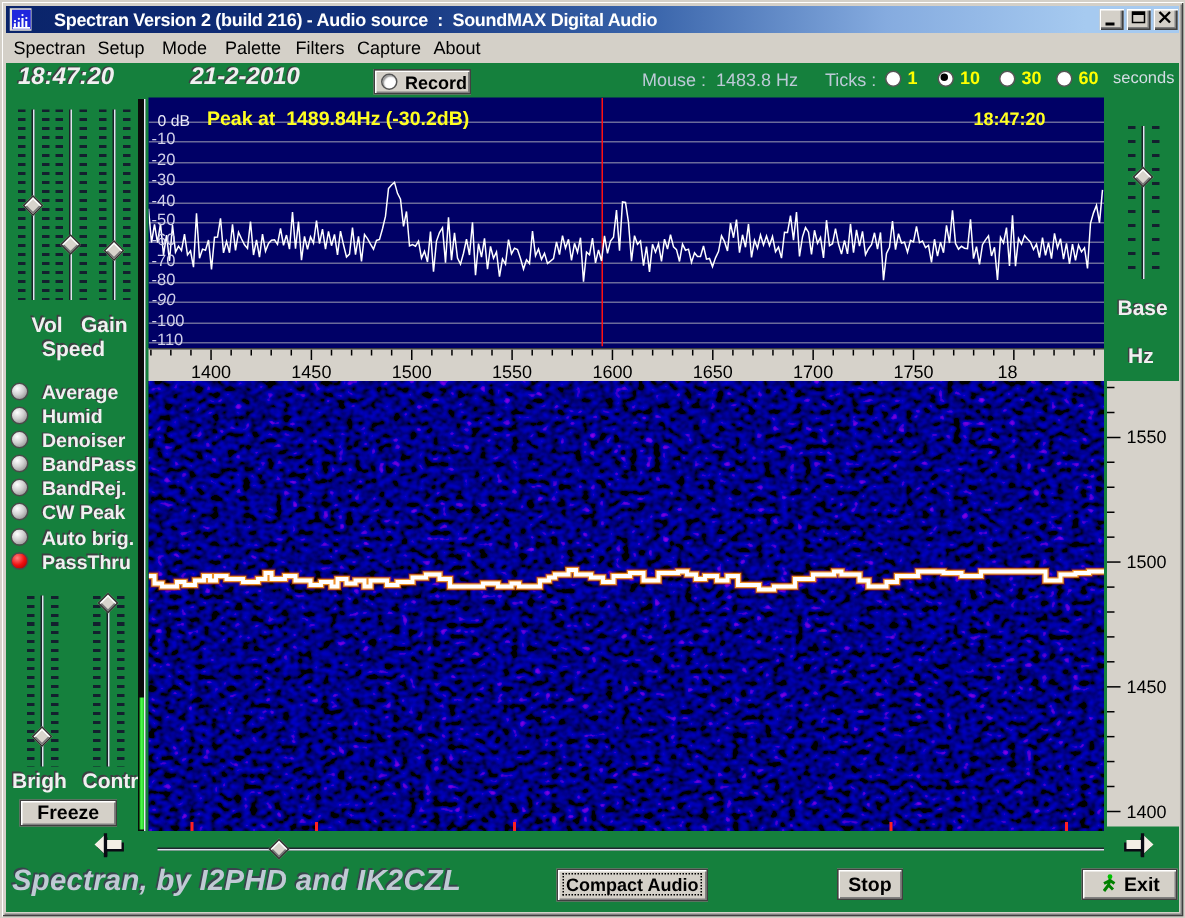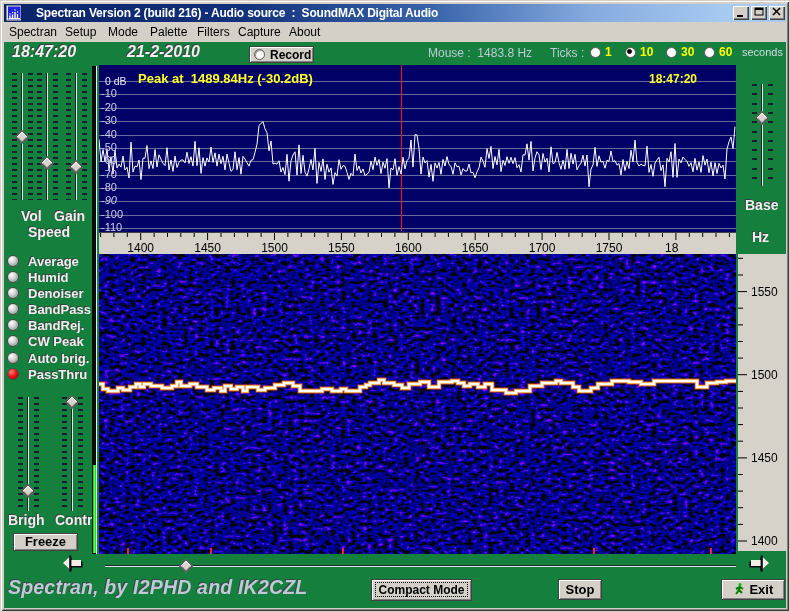--- a/index.html
+++ b/index.html
@@ -321,21 +321,21 @@
 <div class="thumb pos" style="left:177px;top:519px;"></div>
 
 <svg class="pos" style="left:744px;top:513px;" width="22" height="18" viewBox="0 0 22 18">
  <path d="M21,8 L14,1.5 L14,5 L3,5 L3,11 L14,11 L14,14.5 Z" fill="#0a0a14" transform="translate(-1.6,1.6)"></path>
  <path d="M21,8 L14,1.5 L14,5 L3,5 L3,11 L14,11 L14,14.5 Z" fill="#f4efe6"></path>
  <rect x="12.6" y="0.5" width="2.2" height="16" fill="#0a0a14"></rect>
 </svg>
 
 <div class="pos" style="left:4px;top:534px;font-size:19.5px;font-style:italic;font-weight:bold;color:#c0cad4;text-shadow:-1px -1px 0 #39434d;letter-spacing:0.2px;">Spectran, by I2PHD and IK2CZL</div>
 <div class="btn" style="left:367px;top:537px;width:101px;height:22px;font-size:12px;line-height:20px;">
-      <span style="position:absolute;left:3px;top:2px;right:3px;bottom:3px;border:1px dotted #000;display:flex;align-items:center;justify-content:center;">Compact Mode</span>
+      <span style="position:absolute;left:3px;top:2px;right:3px;bottom:3px;border:1px dotted #000;display:flex;align-items:center;justify-content:center;">Compact Audio</span>
     </div>
 <div class="btn" style="left:554px;top:537px;width:44px;height:21px;font-size:13px;line-height:19px;">Stop</div>
 <div class="btn" style="left:717px;top:537px;width:64px;height:21px;font-size:13px;line-height:19px;">
 <svg width="13" height="15" viewBox="0 0 13 15" style="vertical-align:-3px;">
  <g stroke="#008000" stroke-width="2" fill="none">
   <circle cx="7" cy="2.5" r="1.6" fill="#00c000" stroke="none"></circle>
   <path d="M7,4 L6,8 L3,12 M6,8 L9,11 M7,5 L3,7 M7,5 L10,7"></path>
  </g>
 </svg> Exit</div>
 </div>

